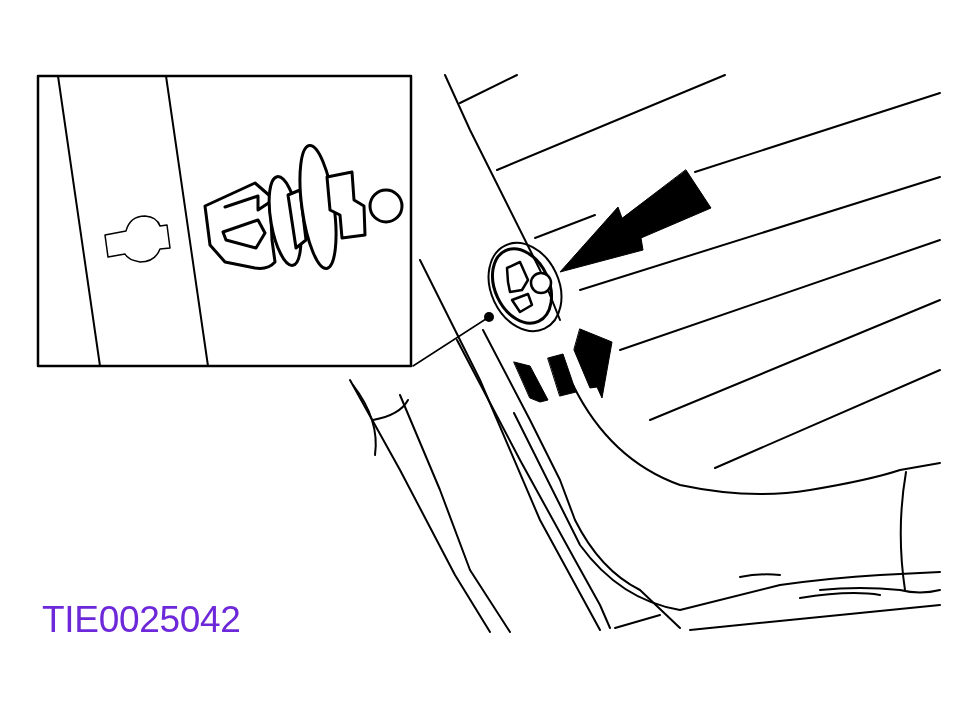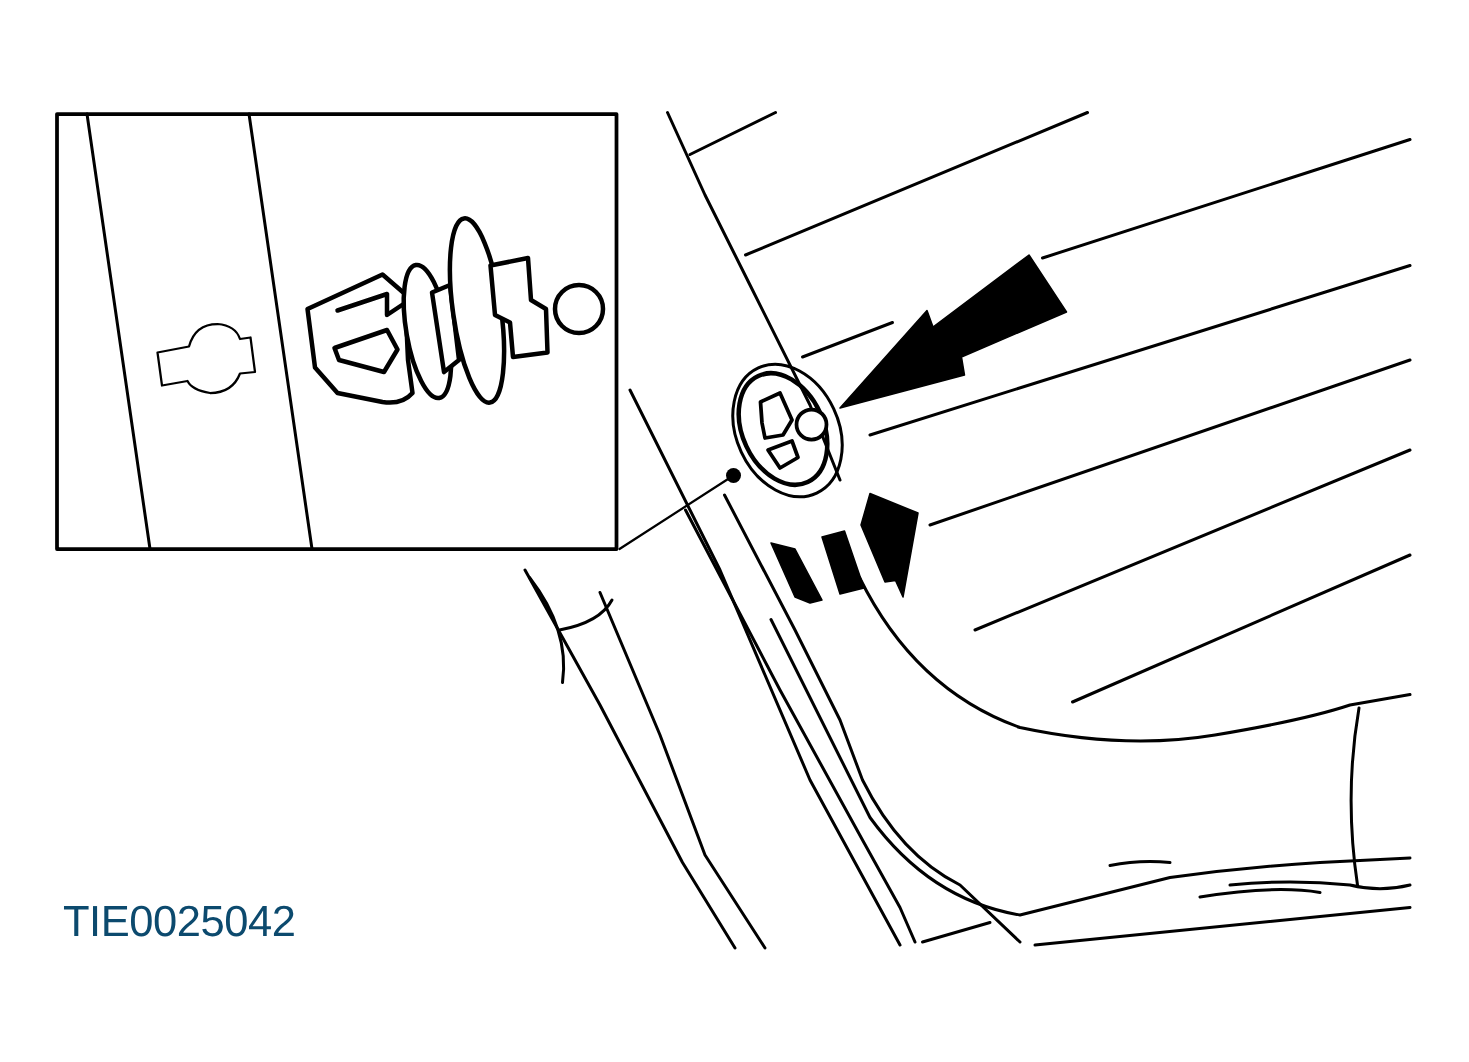--- a/index.html
+++ b/index.html
@@ -9,22 +9,22 @@
       height: 708px;
       background: #ffffff;
       overflow: hidden;
     }
     .drawing { position: absolute; left: 0; top: 0; }
     .fig-id {
       position: absolute;
       left: 42px;
       top: 601px;
       font-family: "Liberation Sans", sans-serif;
-      font-size: 29px;
-      color: #0c4a6e;
+      font-size: 37px;
+      color: #6d28d9;
       letter-spacing: -0.3px;
       line-height: 1;
     }
   </style>
 </head>
 <body>
 
 <div class="canvas">
   <svg class="drawing" width="979" height="708" viewBox="0 0 979 708" fill="none" stroke="#000" stroke-width="2" stroke-linecap="round" stroke-linejoin="round">
 

